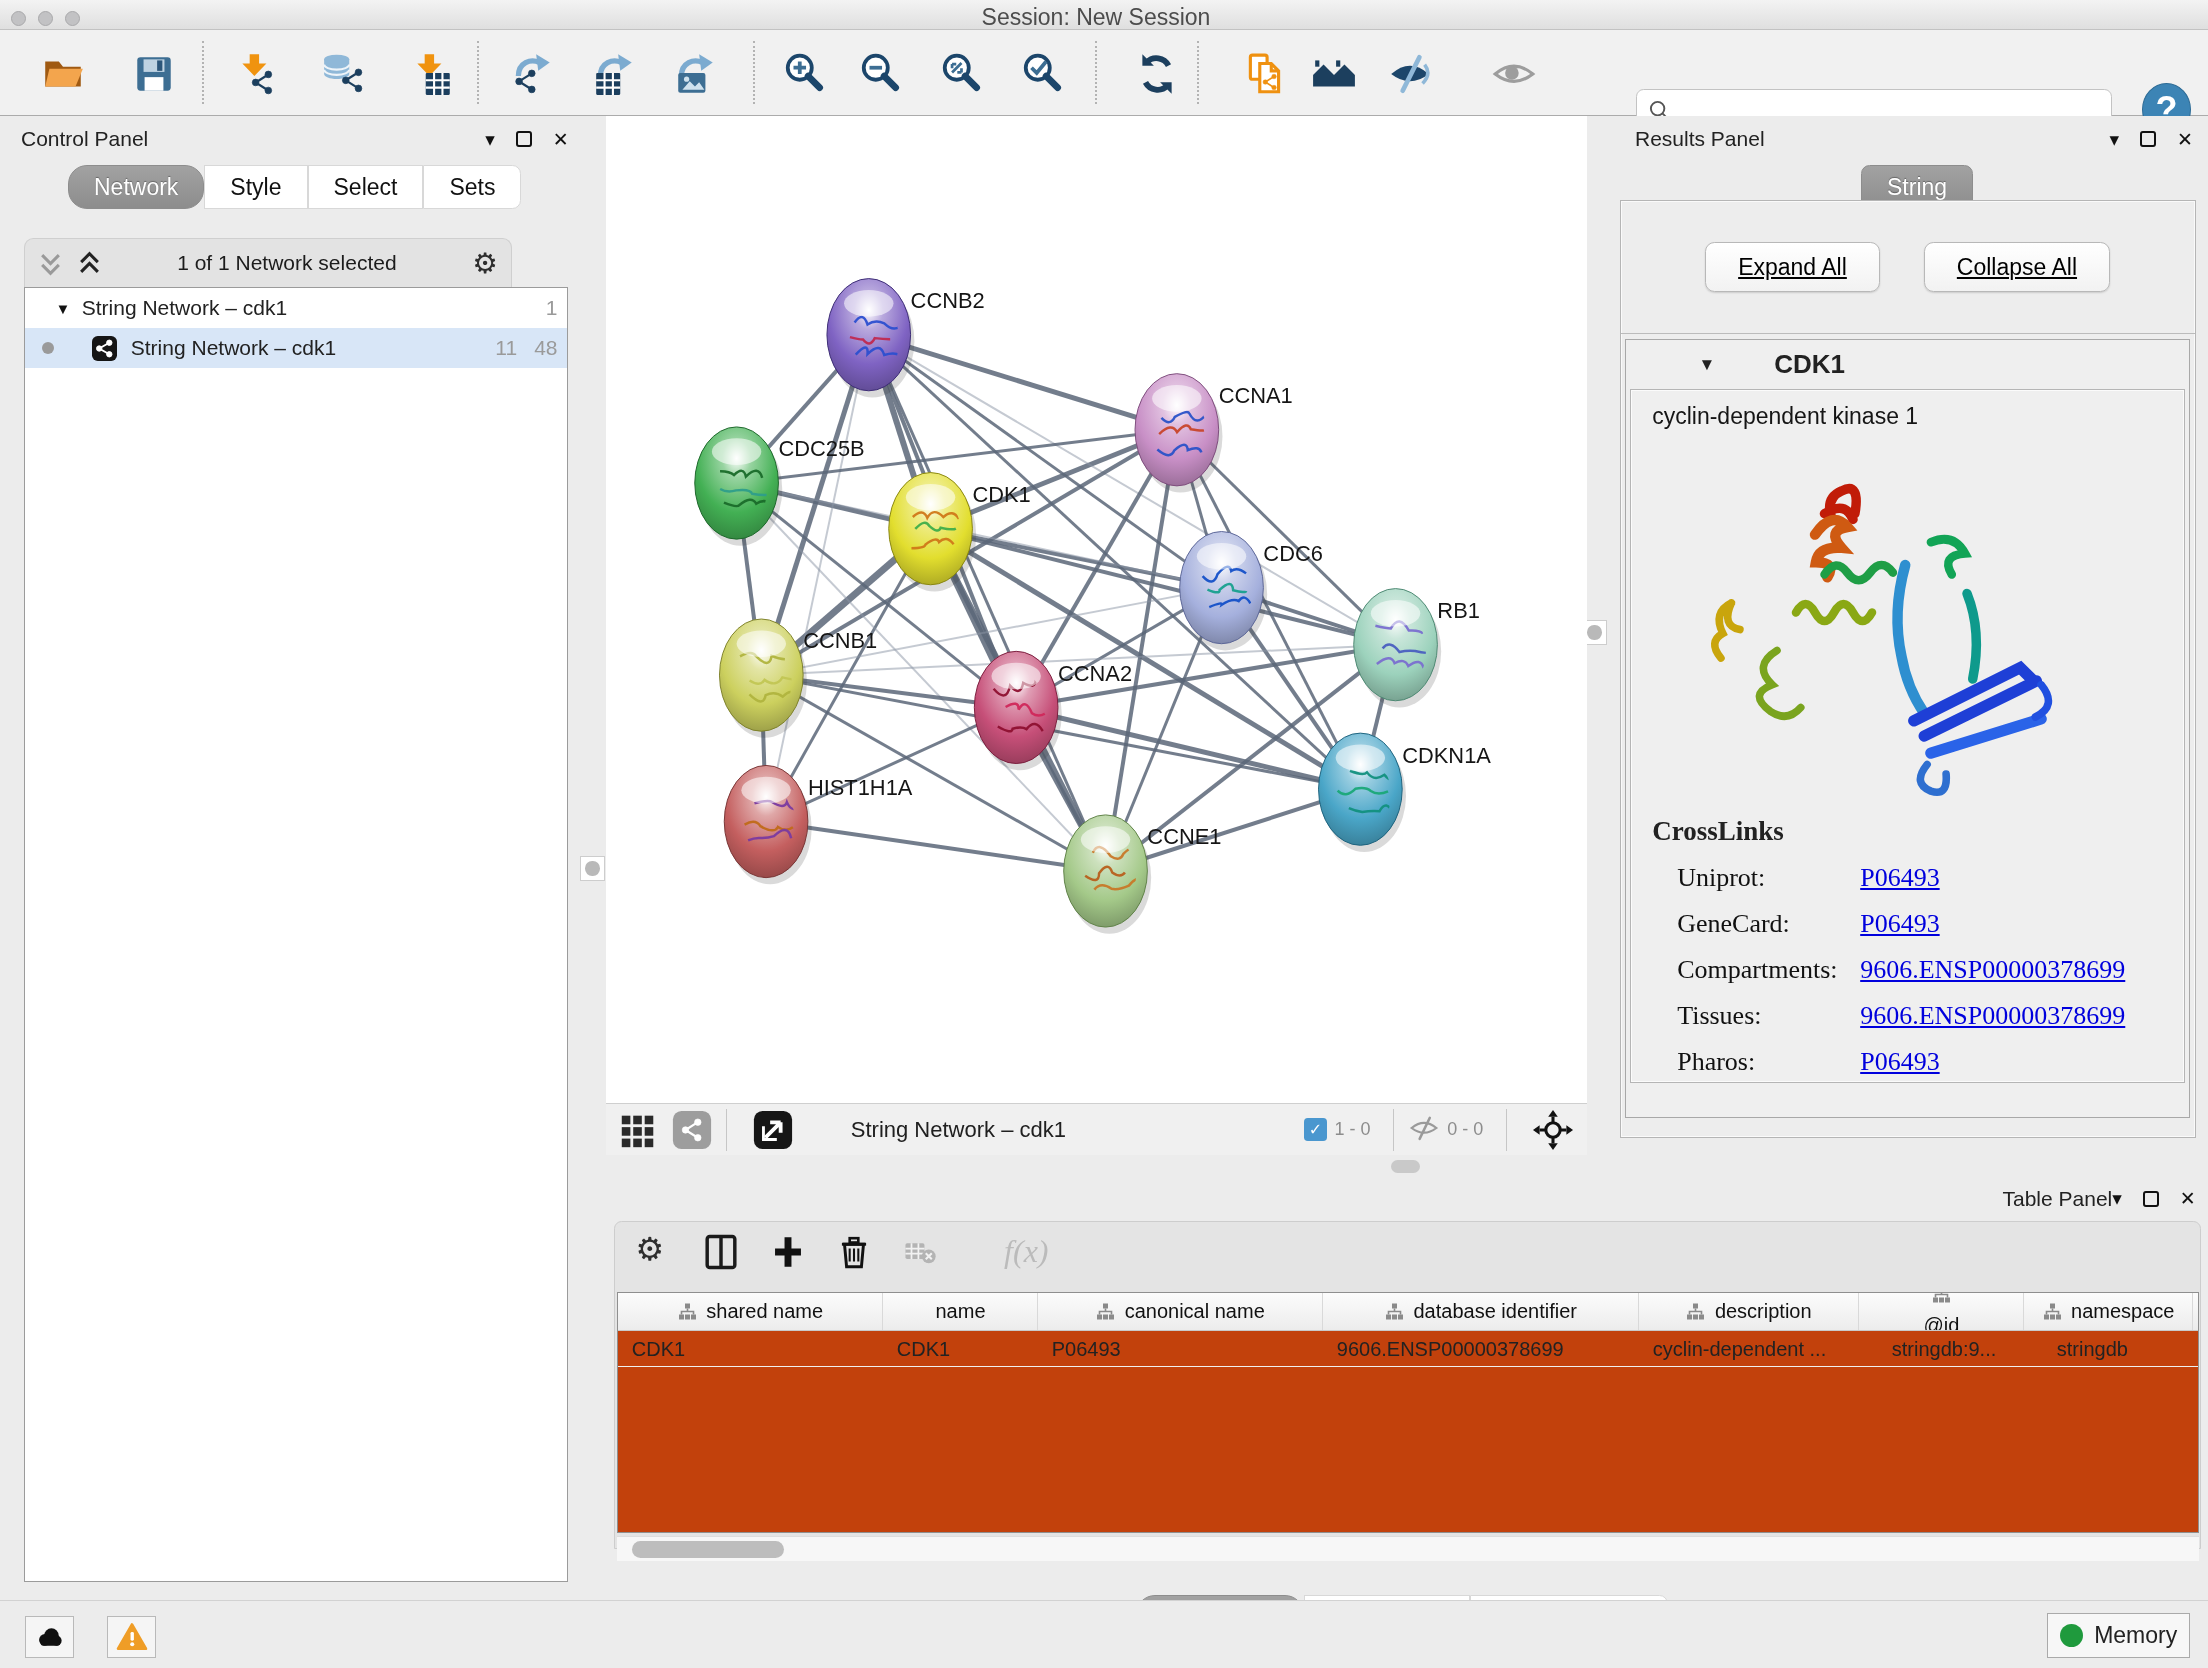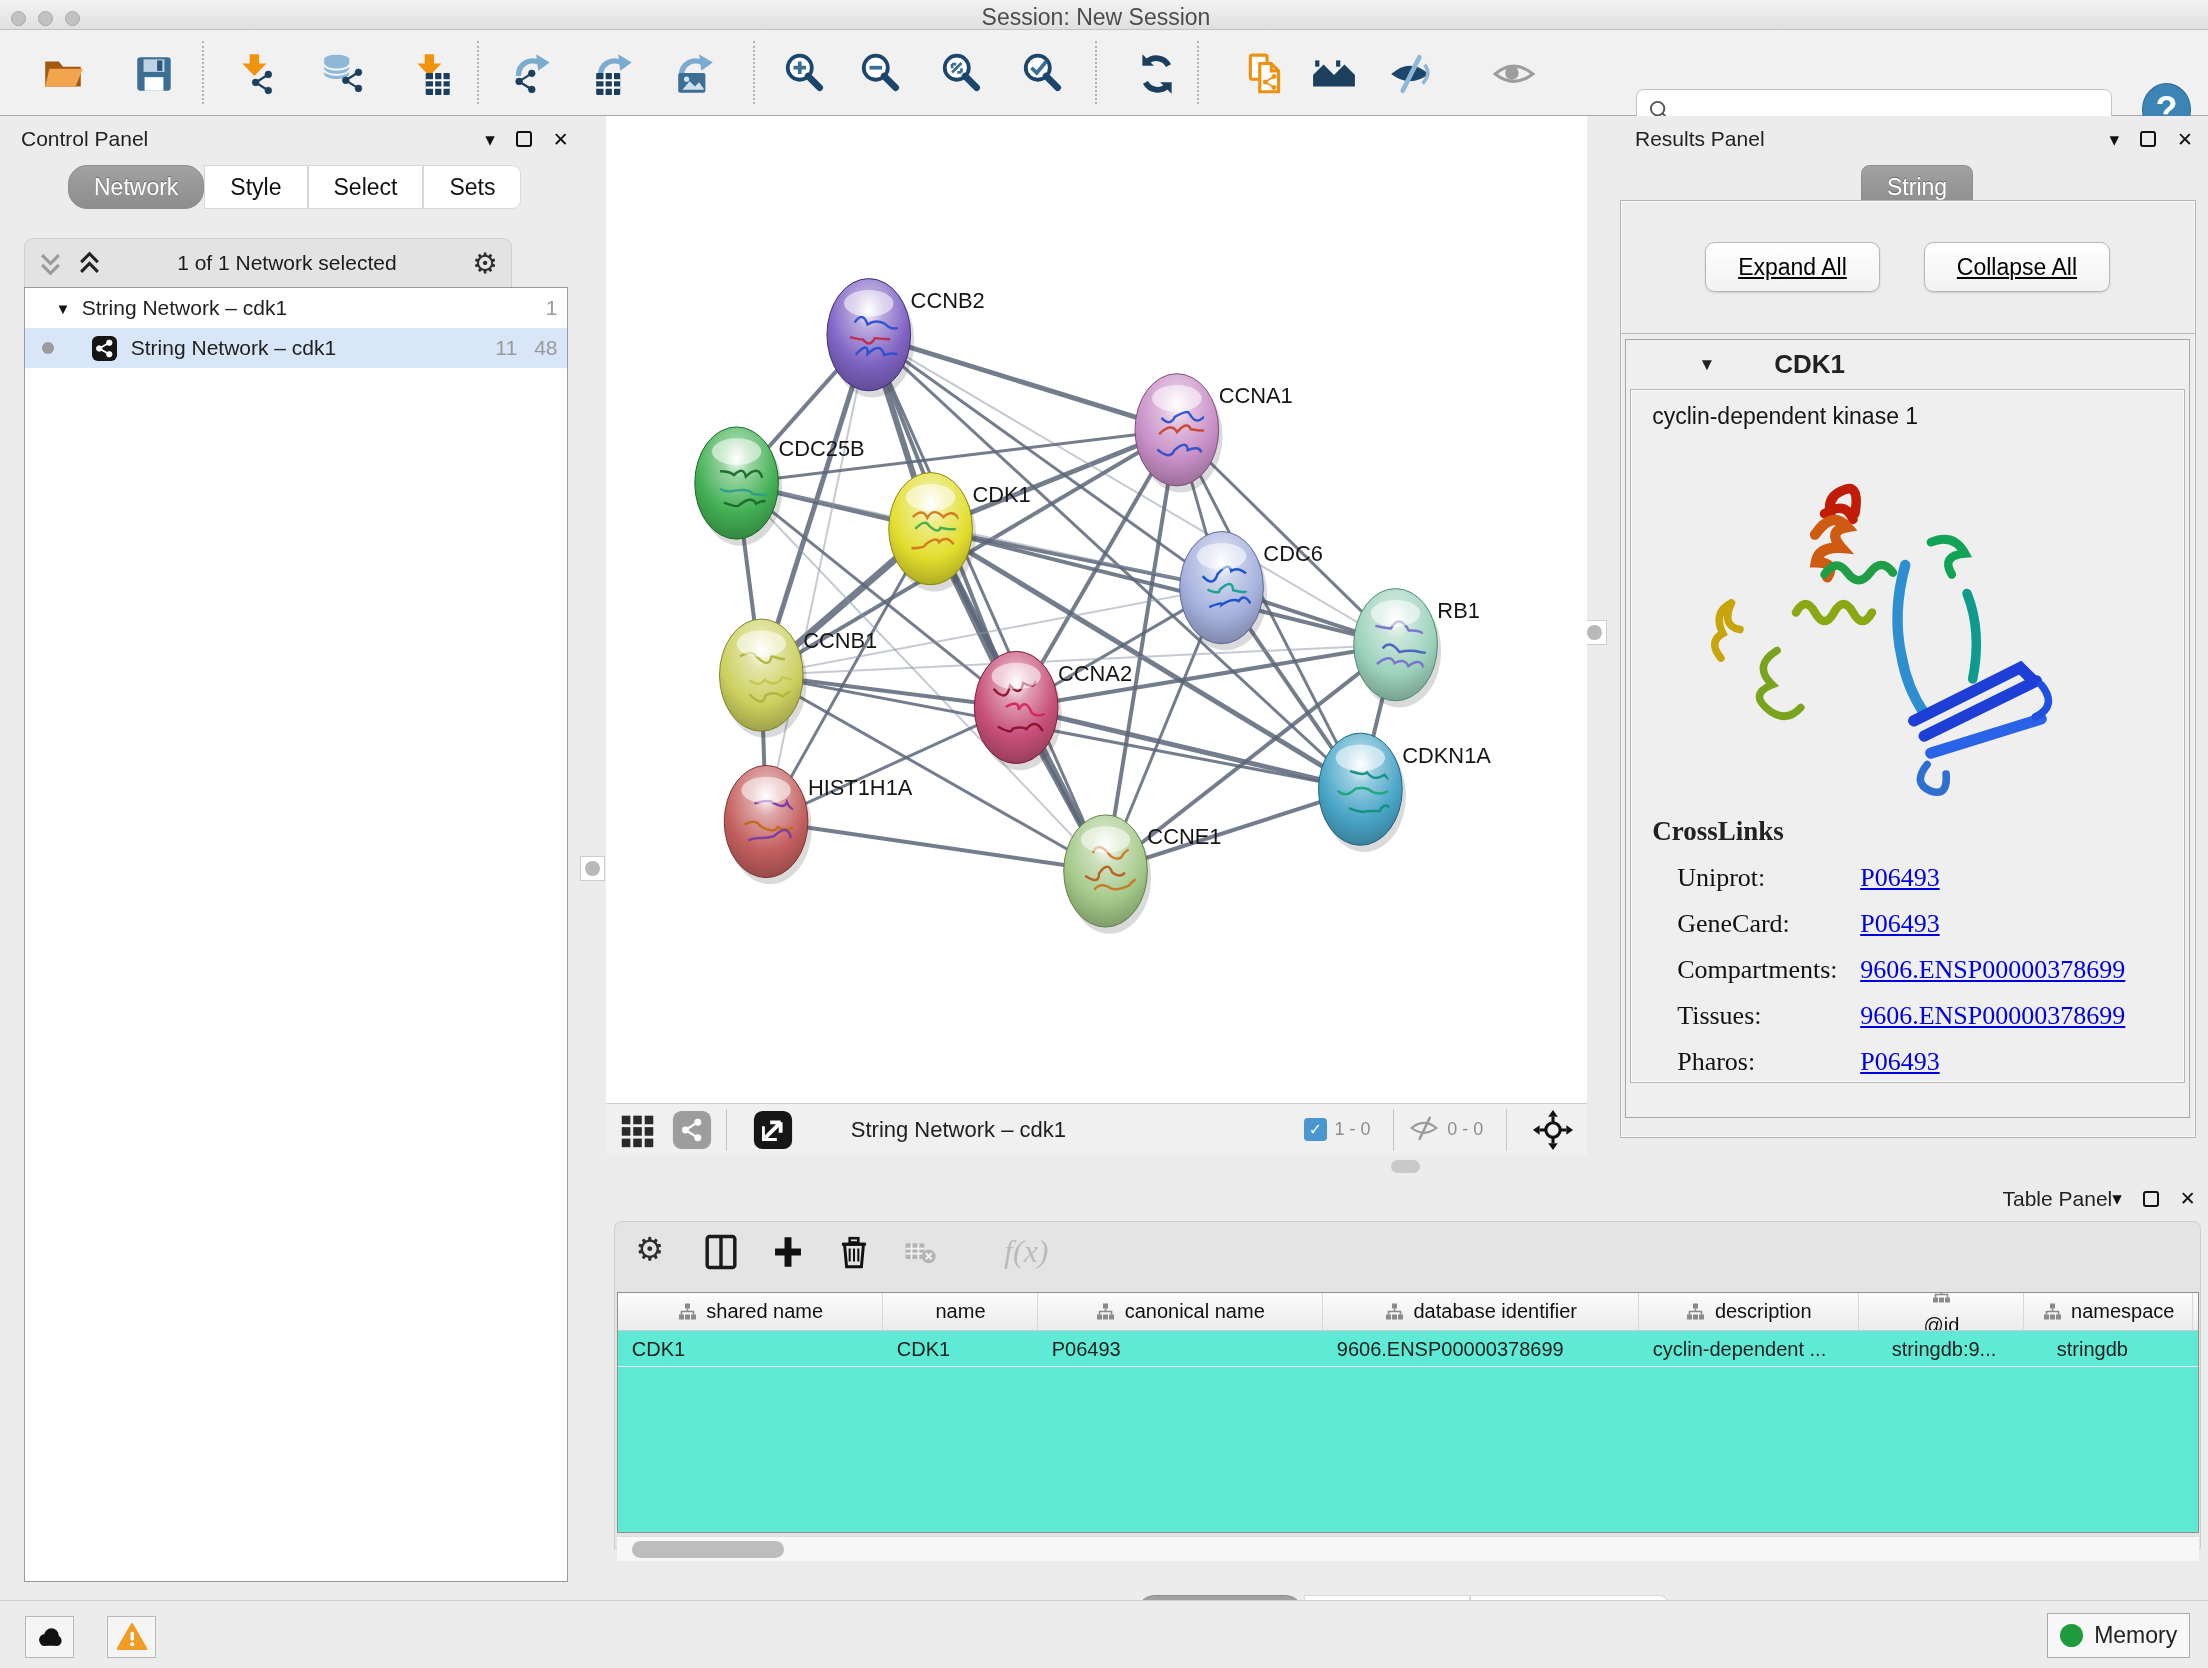--- a/index.html
+++ b/index.html
@@ -115,21 +115,21 @@
   #tp-head { position:absolute; left:15px; top:7.6px; right:13.3px; display:flex; justify-content:flex-end; }
   #tp-inner { position:absolute; left:7.6px; top:42px; width:1587px; height:328px;
     background:#e4e4e4; border:1px solid #cdcdcd; border-radius:7.6px 7.6px 0 0; }
   #tp-toolbar { position:absolute; left:21px; top:11.4px; display:flex; align-items:center; gap:28.5px; }
   #tp-toolbar .tpic { width:38px; height:38px; cursor:pointer; }
   #tp-toolbar .tpic svg { width:38px; height:38px; }
   #tp-toolbar .gear-glyph { font-size:32px; }
   .tpic.disabled { opacity:.55; cursor:default; }
   #fx { font-family:"Liberation Serif","DejaVu Serif",serif; font-style:italic; font-size:32px; color:#9a9a9a;margin-left:36px; }
   #table-box { position:absolute; left:2.9px; top:70px; width:1582px; height:241px;
-    background:#5eead4; border:1.9px solid #8f8f8f; overflow:hidden; }
+    background:#c2410c; border:1.9px solid #8f8f8f; overflow:hidden; }
   #thead { display:flex; background:linear-gradient(#fcfcfc,#ececec); border-bottom:1.9px solid #c9c9c9; height:38px; }
   .th { display:flex; align-items:center; justify-content:center; gap:9.5px; font-size:20px; color:#111;
     border-right:1px solid #d9d9d9; overflow:hidden; white-space:nowrap; flex-shrink:0; cursor:pointer; }
   .th svg { width:19px; height:18px; flex-shrink:0; }
   .trow { display:flex; height:36px; border-bottom:1px solid #f0f0f0; }
   .td { font-size:20px; padding:6.7px 1.9px 0 13.3px; overflow:hidden; white-space:nowrap; flex-shrink:0; }
   #hscroll { position:absolute; left:2.9px; top:314px; width:1582px; height:25px; background:#f7f7f7; border-top:1px solid #ddd;}
   #hthumb { position:absolute; left:15px; top:3.8px; width:152px; height:17px; background:#bdbdbd; border-radius:8.6px; cursor:pointer; }
   #table-tabs { position:absolute; left:521px; top:373px; }
 

